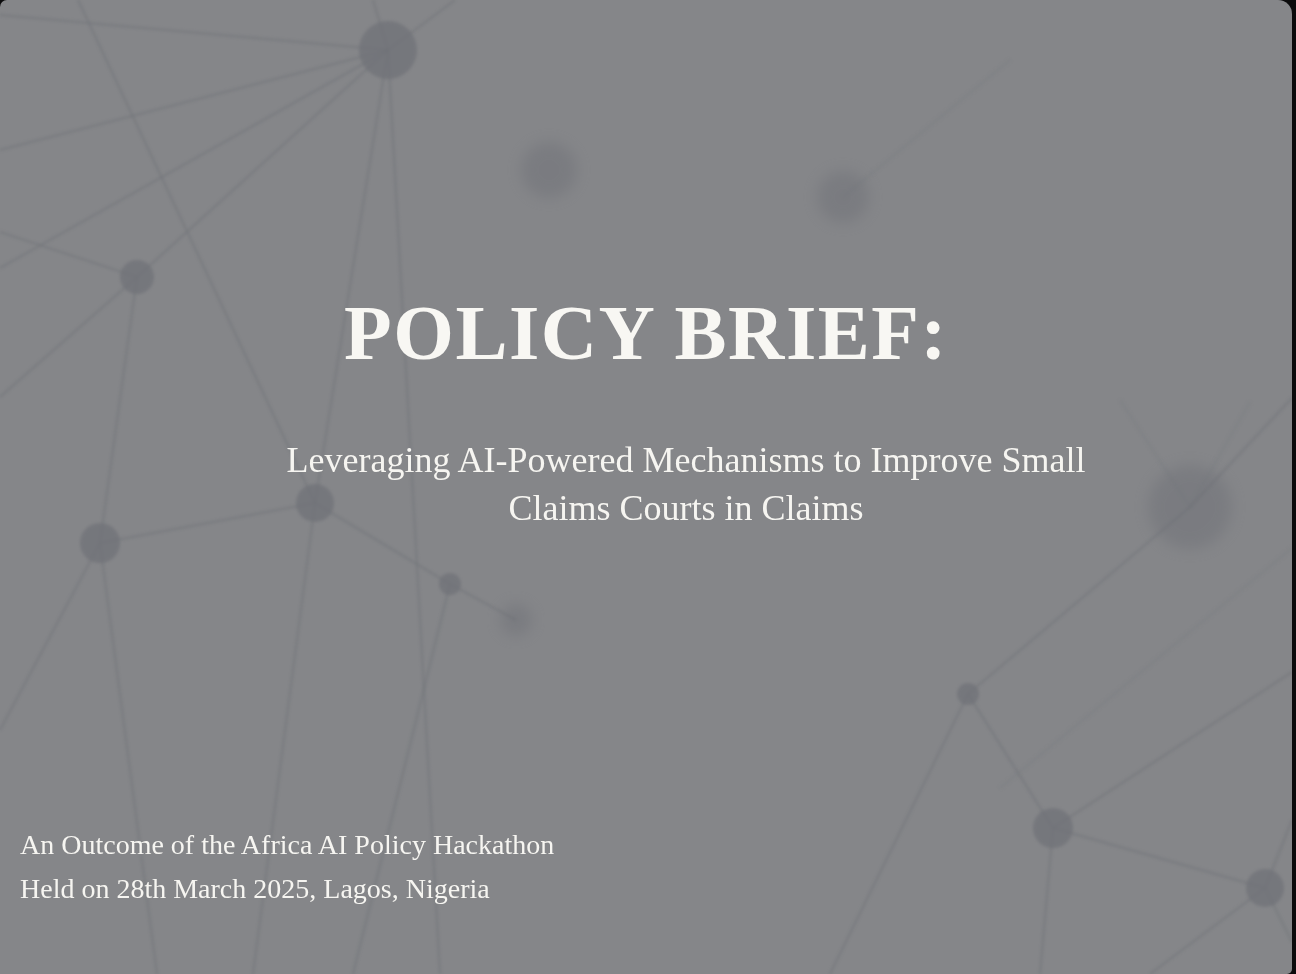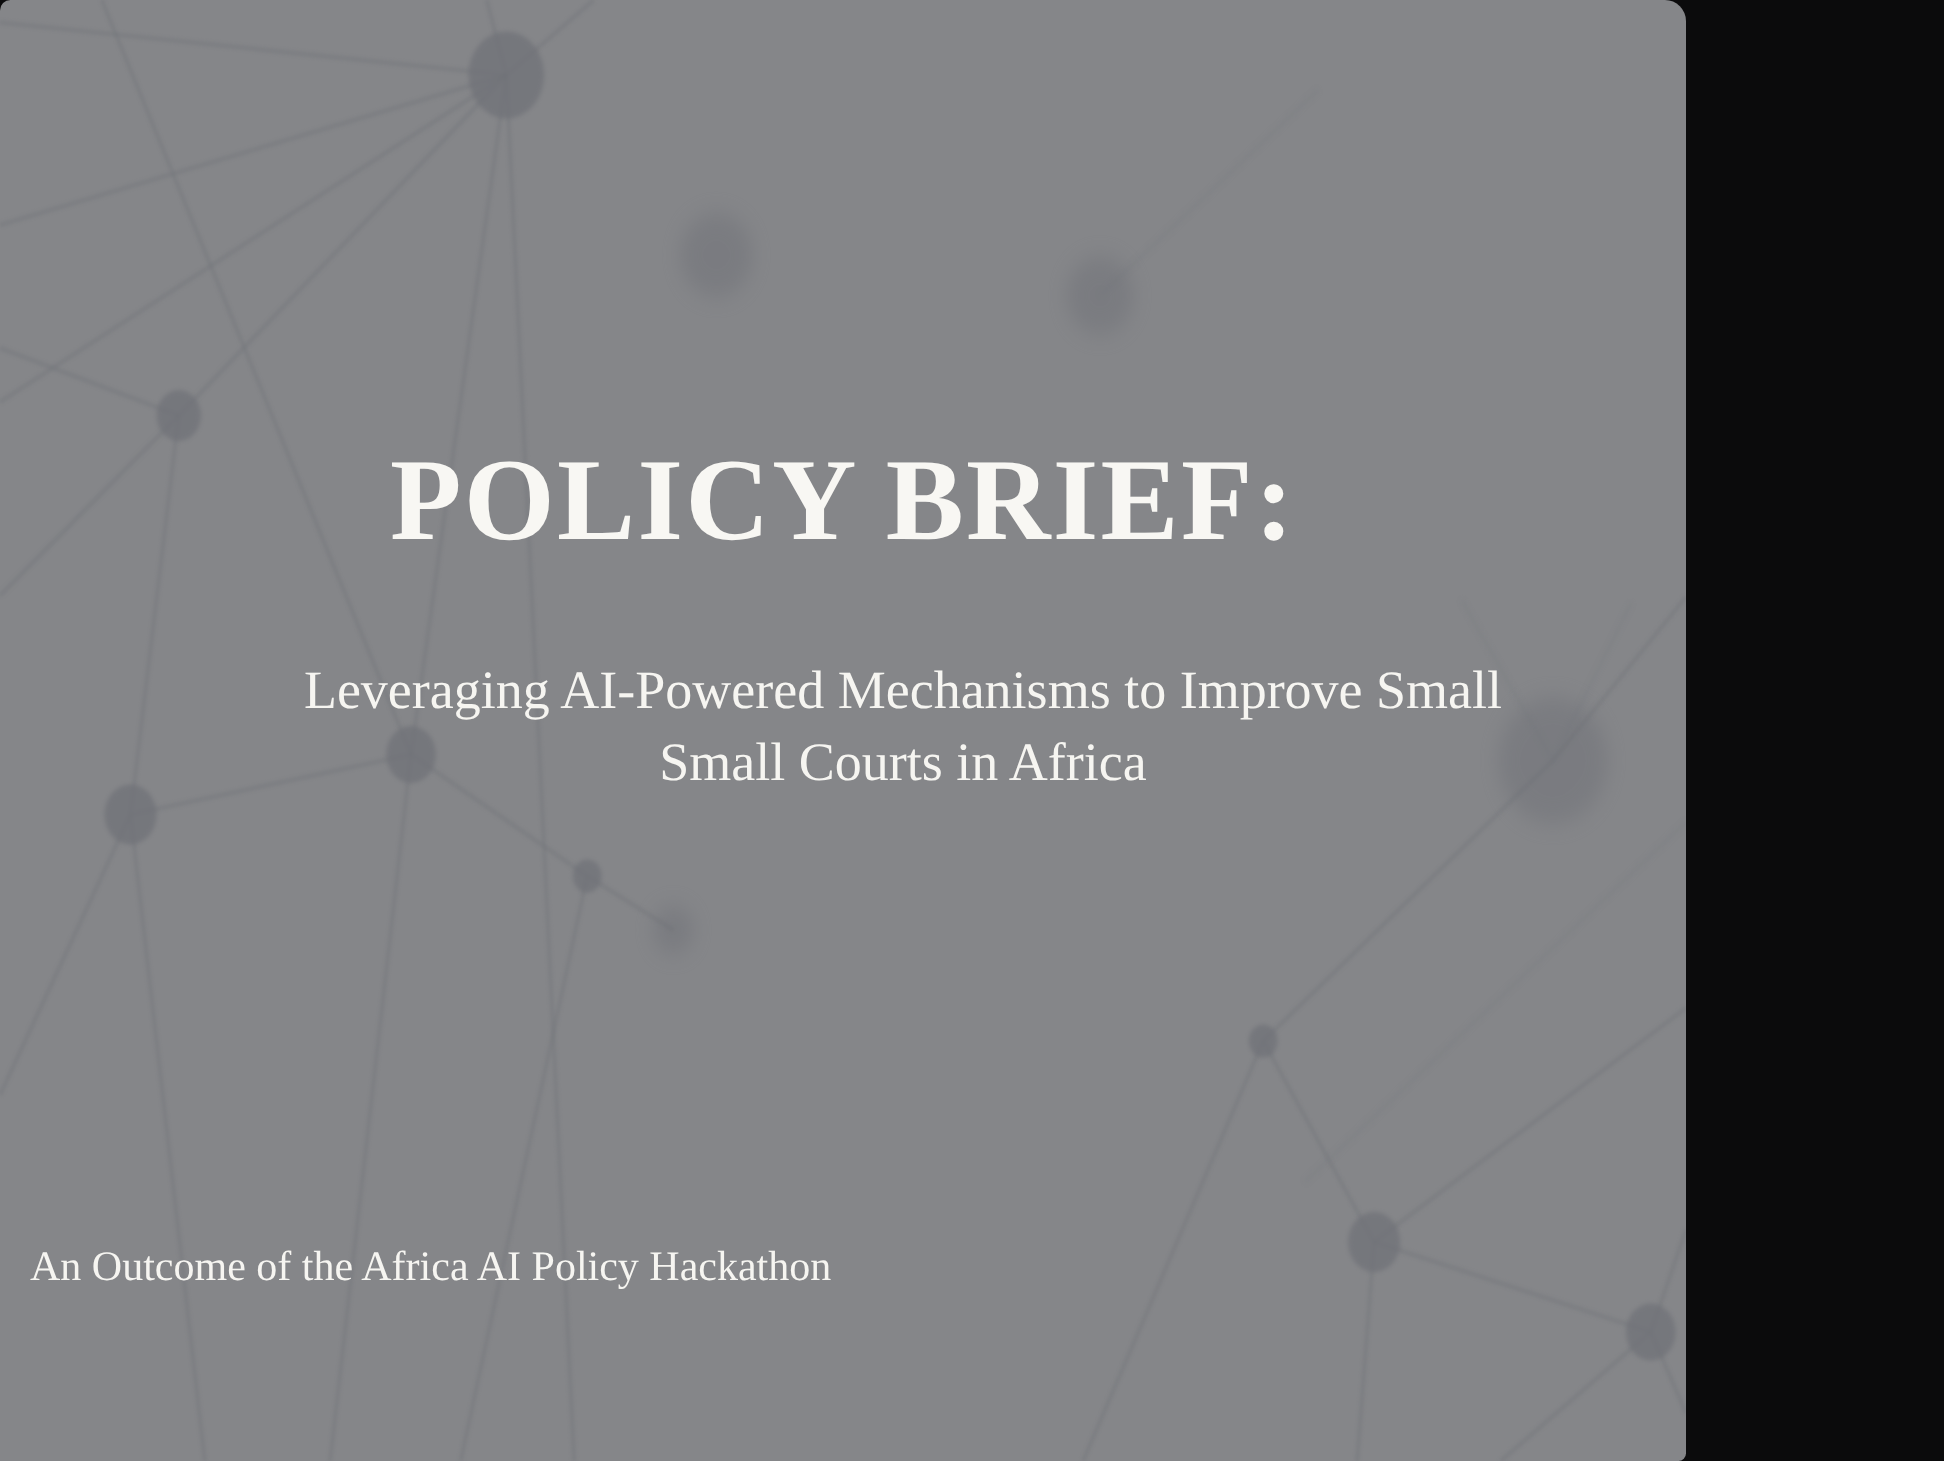--- a/index.html
+++ b/index.html
@@ -5,21 +5,21 @@
   html,body{margin:0;padding:0;}
   body{
     width:1296px;height:974px;
     background:#0b0b0c;
     overflow:hidden;
     font-family:"Liberation Serif", serif;
     position:relative;
   }
   .slide{
     position:absolute;left:0;top:0;
-    width:1124px;height:974px;
+    width:1292px;height:974px;
     background:#858689;
     border-radius:7px 14px 5px 0;
     overflow:hidden;
     text-decoration:underline;
   }
   .network{
     position:absolute;inset:0;
     width:100%;height:100%;
     display:block;
   }
@@ -121,18 +121,18 @@
       <circle cx="843" cy="197" r="26"></circle>
       <circle cx="1190" cy="507" r="42"></circle>
       <circle cx="516" cy="620" r="16"></circle>
     </g>
   </svg>
 
   <div class="content">
 
     <h1 class="title">POLICY BRIEF:</h1>
 
-    <p class="subtitle"><span>Leveraging AI-Powered Mechanisms to Improve Small</span><br><span>Small Courts in Africa</span></p>
+    <p class="subtitle"><span>Leveraging AI-Powered Mechanisms to Improve Small</span><br><span>Claims Courts in Claims</span></p>
 
-    <p class="footer-block"><span>An Outcome of the Africa AI Policy Hackathon</span><br></p>
+    <p class="footer-block"><span>An Outcome of the Africa AI Policy Hackathon</span><br><span>Held on 28th March 2025, Lagos, Nigeria</span></p>
 
   </div>
 </div>
 
 </body></html>

